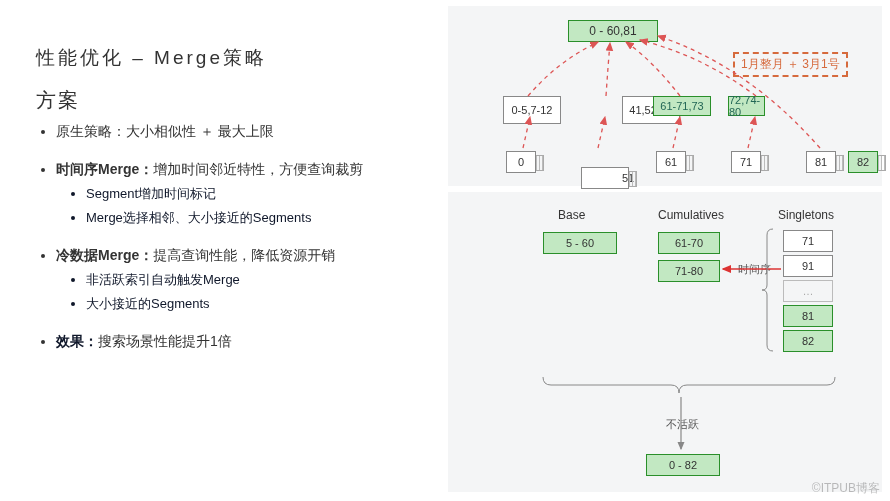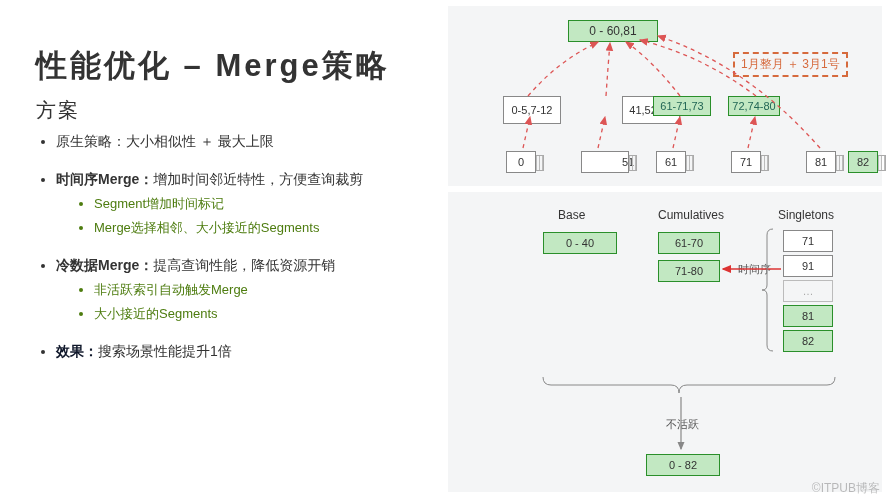--- a/index.html
+++ b/index.html
@@ -14,35 +14,35 @@
     overflow: hidden;
   }
   .left {
     position: absolute;
     left: 0; top: 0;
     width: 440px;
     padding: 20px 0 0 36px;
     box-sizing: border-box;
   }
   h1 {
-    font-size: 31px;
-    font-weight: 700;
-    margin: 25px 0 10px 0;
+    font-size: 19px;
+    font-weight: 400;
+    margin: 25px 0 16px 0;
     letter-spacing: 3px;
   }
   h2 {
     font-size: 20px;
     font-weight: 500;
     margin: 10px 0 6px 0;
     letter-spacing: 2px;
   }
   ul.top { list-style: disc; padding-left: 20px; margin: 0 0 16px 0; }
   ul.top > li { font-size: 14px; margin: 6px 0; line-height: 1.6; }
   ul.sub { list-style: disc; padding-left: 26px; margin: 2px 0 0 0; }
-  ul.sub > li { font-size: 13px; margin: 3px 12px; color: #4d7c0f; }
+  ul.sub > li { font-size: 13px; margin: 3px 4px; color: #0f172a; }
   .b { font-weight: 600; }
   .green { color: #0f172a; font-weight: 600; }
 
   
   .panel {
     position: absolute;
     background: #f4f5f6;
   }
   .panel.top-d { left: 448px; top: 6px; width: 434px; height: 180px; }
   .panel.bot-d { left: 448px; top: 192px; width: 434px; height: 300px; }
@@ -132,24 +132,24 @@
   </ul>
 </div>
 
 <div class="panel top-d">
   <div class="root" style="left:120px;top:14px;width:90px;">0 - 60,81</div>
   <div class="date-tag" style="left:285px;top:10px;">1月整月 ＋ 3月1号</div>
 
   <div class="node" style="left:55px; top:90px;width:58px;">0-5,7-12</div>
   <div class="node" style="left:130px;top:90px;width:58px;margin-left:44px;">41,52-60</div>
   <div class="g-node" style="left:205px;top:90px;width:58px;">61-71,73</div>
-  <div class="g-node" style="left:280px;top:90px;width:52px;">72,74-80</div>
+  <div class="g-node" style="left:280px;top:90px;width:37px;">72,74-80</div>
 
   <div class="small-node" style="left:58px; top:145px;">0</div>
-  <div class="small-node" style="left:133px;top:145px;padding-left:46px;">51</div>
+  <div class="small-node" style="left:133px;top:161px;padding-left:46px;">51</div>
   <div class="small-node" style="left:208px;top:145px;">61</div>
   <div class="small-node" style="left:283px;top:145px;">71</div>
   <div class="small-node" style="left:358px;top:145px;">81</div>
   <div class="g-small" style="left:400px;top:145px;">82</div>
 
   <svg class="lines" width="434" height="180">
     <defs>
       <marker id="ah" markerWidth="7" markerHeight="7" refX="6" refY="3" orient="auto">
         <path d="M0,0 L7,3 L0,6 Z" fill="#d55"></path>
       </marker>
@@ -164,21 +164,21 @@
     <path class="dash" d="M225,142 L232,111"></path>
     <path class="dash" d="M300,142 L307,111"></path>
   </svg>
 </div>
 
 <div class="panel bot-d">
   <div class="col-title" style="left:110px;top:16px;">Base</div>
   <div class="col-title" style="left:210px;top:16px;">Cumulatives</div>
   <div class="col-title" style="left:330px;top:16px;">Singletons</div>
 
-  <div class="seg-box g" style="left:95px;top:40px;width:72px;">0 - 40</div>
+  <div class="seg-box g" style="left:95px;top:40px;width:72px;">5 - 60</div>
 
   <div class="seg-box g" style="left:210px;top:40px;width:60px;">61-70</div>
   <div class="seg-box g" style="left:210px;top:68px;width:60px;">71-80</div>
 
   <div class="seg-box" style="left:335px;top:38px;width:48px;">71</div>
   <div class="seg-box" style="left:335px;top:63px;width:48px;">91</div>
   <div class="gap-box" style="left:335px;top:88px;">…</div>
   <div class="seg-box g" style="left:335px;top:113px;width:48px;">81</div>
   <div class="seg-box g" style="left:335px;top:138px;width:48px;">82</div>
 

